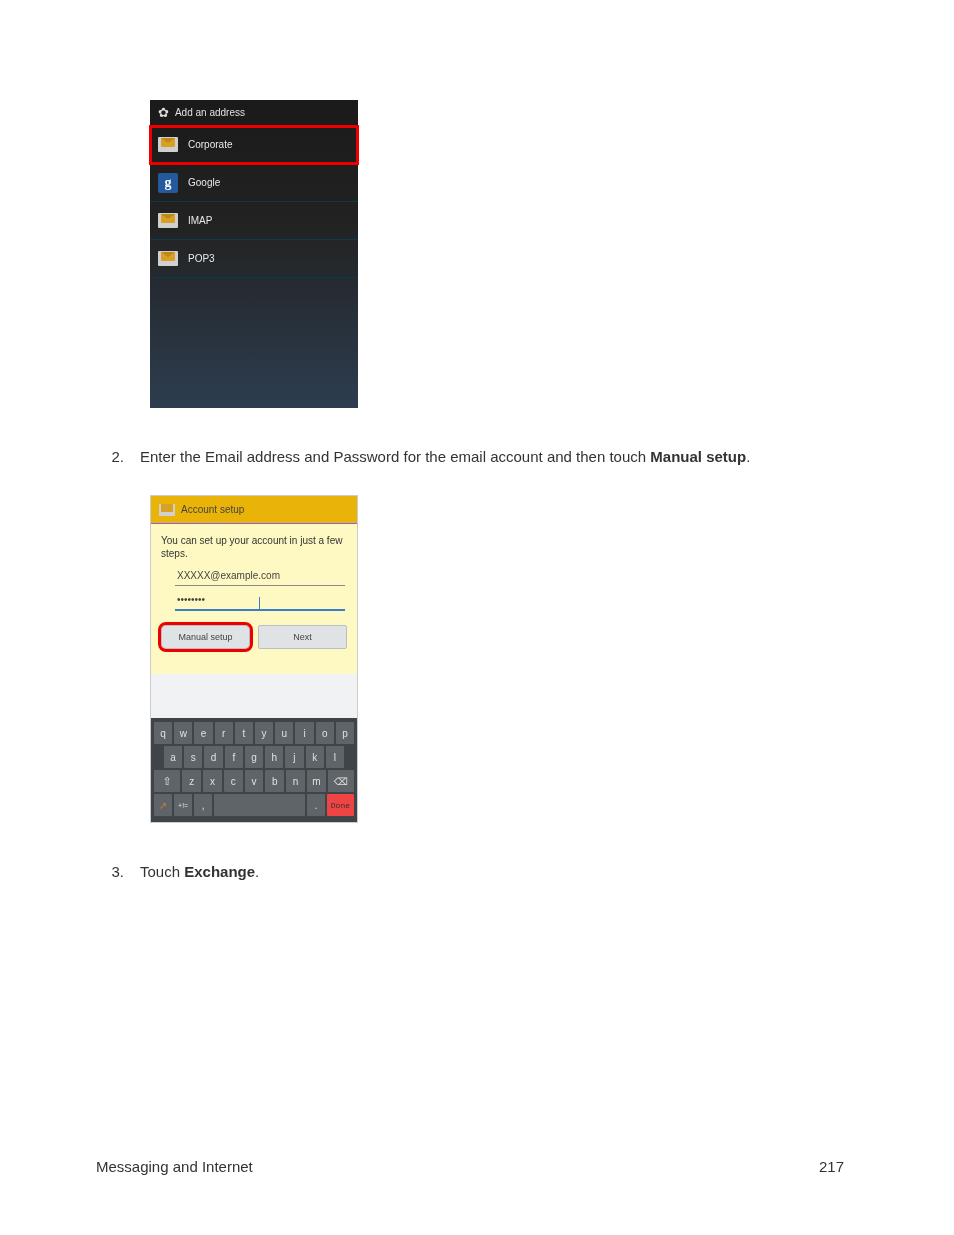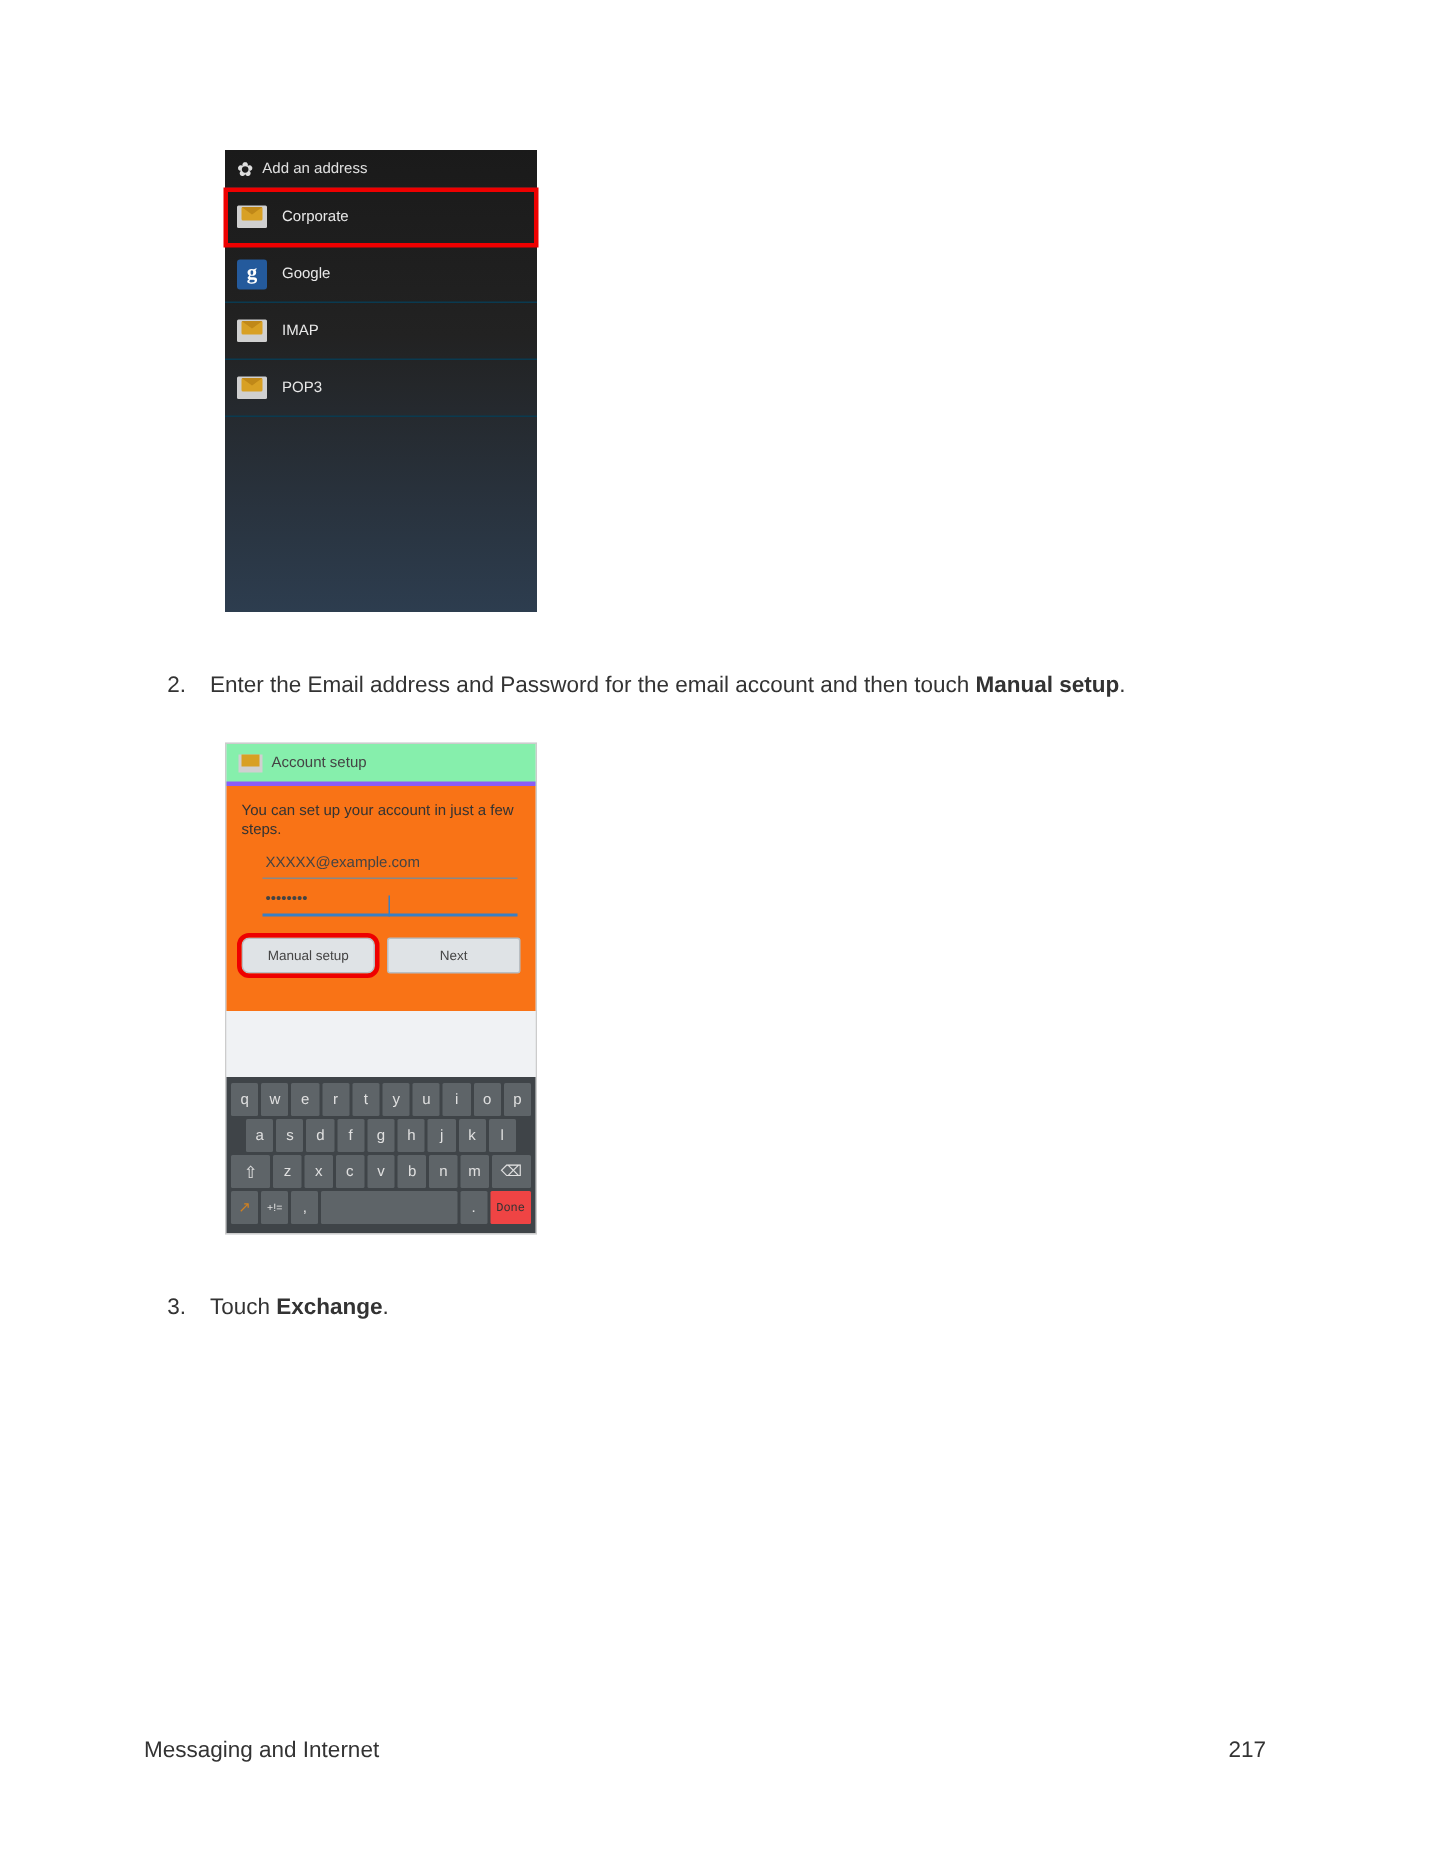--- a/index.html
+++ b/index.html
@@ -126,22 +126,22 @@
       margin-bottom: 40px;
       border: 1px solid #ccc;
       background: #eceff2;
       position: relative;
     }
     .s2-header {
       display: flex;
       align-items: center;
       height: 28px;
       padding: 0 8px;
-      border-bottom: 3px solid #8b5cf6;
-      background: #86efac;
+      border-bottom: 1px solid #8b5cf6;
+      background: #eab308;
     }
     .s2-header .mail-icon-sm {
       width: 16px;
       height: 12px;
       background: #d0d0d0;
       position: relative;
       margin-right: 6px;
     }
     .s2-header .mail-icon-sm::before {
       content: "";
@@ -151,21 +151,21 @@
       width: 12px;
       height: 8px;
       background: #d8a024;
     }
     .s2-header .title {
       color: #444;
       font-size: 10px;
     }
     .s2-body {
       padding: 10px;
-      background: #f97316;
+      background: #fef9c3;
       min-height: 150px;
     }
     .s2-instruction {
       color: #333;
       font-size: 10px;
       line-height: 1.3;
       margin-bottom: 8px;
     }
     .s2-field {
       font-size: 10px;

